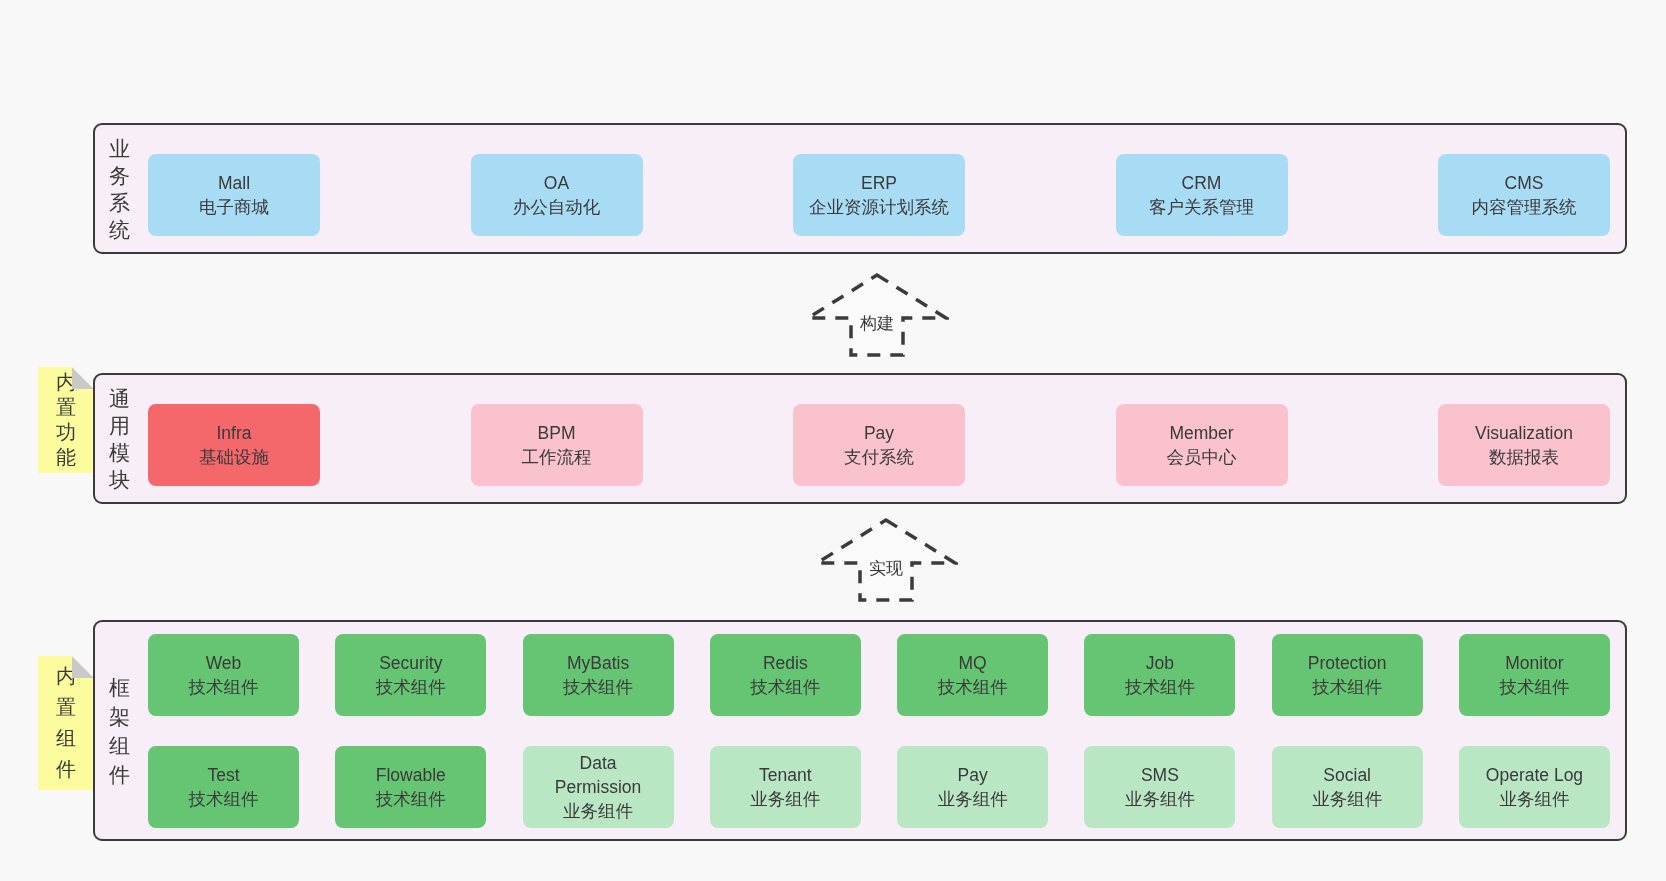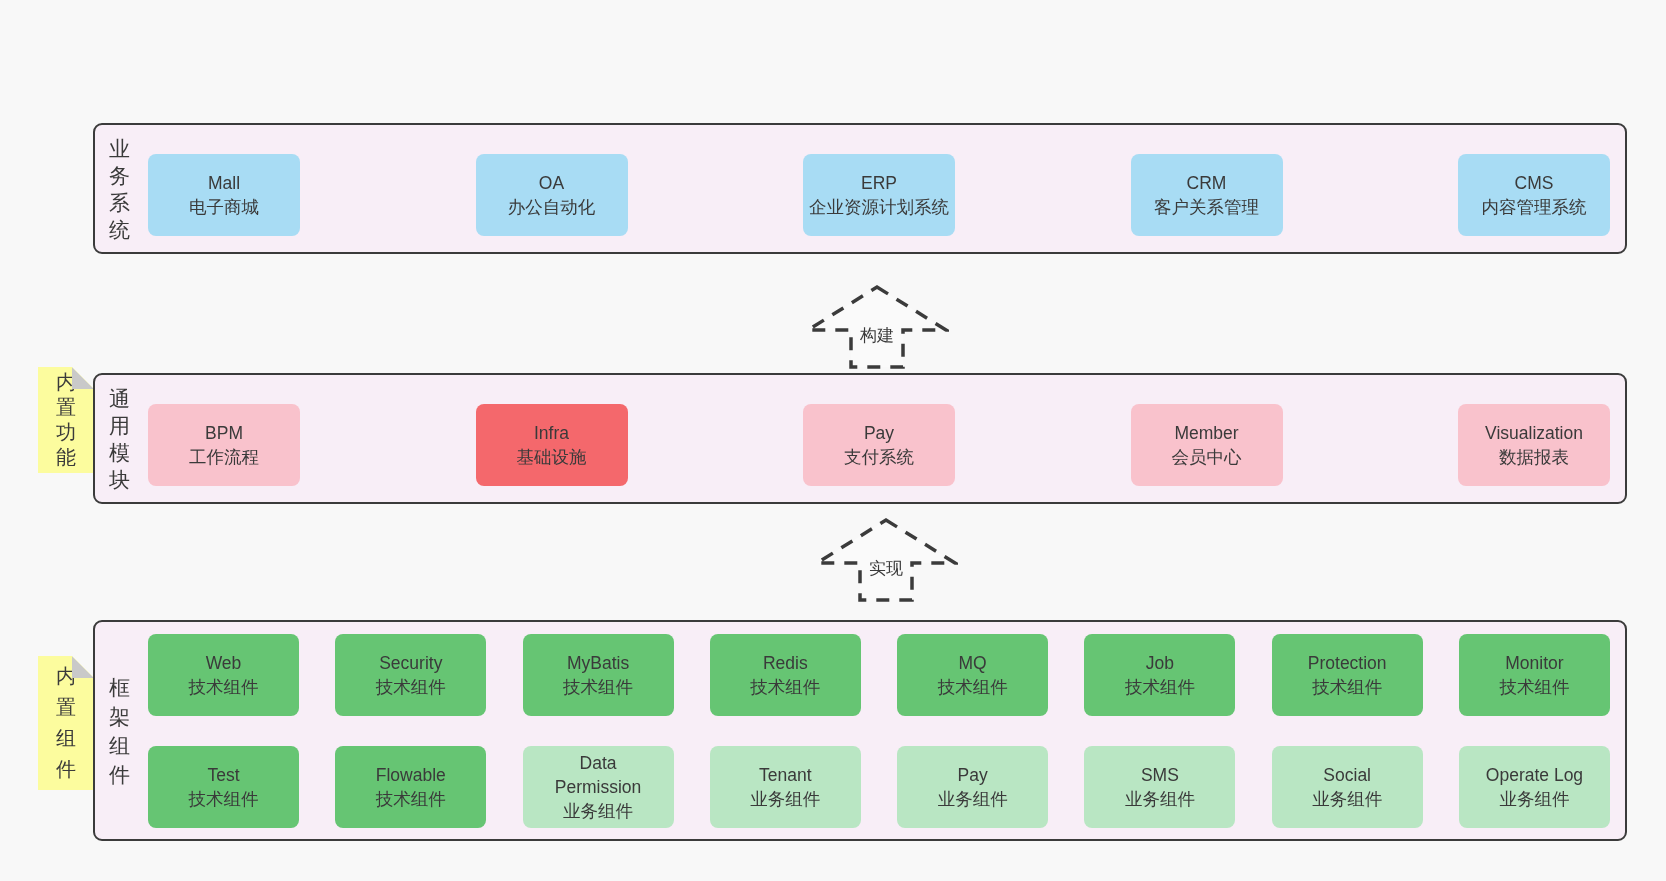--- a/index.html
+++ b/index.html
@@ -30,21 +30,21 @@
   .rows{
     flex:1;display:flex;flex-direction:column;justify-content:center;
     gap:30px;padding:0 15px 0 6px;min-width:0;
   }
   .row{display:flex;justify-content:space-between;}
   .box{
     height:82px;border-radius:8px;display:flex;align-items:center;justify-content:center;
     text-align:center;white-space:pre-line;font-size:17.5px;line-height:24px;
     flex:0 0 auto;
   }
-  .box.w-lg{width:152px;margin-top:12px;}
+  .box.w-lg{width:172px;margin-top:12px;}
   .box.w-sm{width:151px;}
   .box.blue{background:var(--c-box-blue,#a8dcf4);}
   .box.red{background:var(--c-box-red,#f4686c);}
   .box.pink{background:var(--c-box-pink,#f9c2cc);}
   .box.green{background:var(--c-box-green,#66c573);}
   .box.lightgreen{background:var(--c-box-lightgreen,#b9e6c3);}
   .sticky{
     position:absolute;left:38px;width:56px;z-index:0;
     background:var(--c-sticky-bg,#fcfc9e);
     display:flex;align-items:center;justify-content:center;
@@ -58,21 +58,21 @@
     position:absolute;top:0;right:0;width:22px;height:22px;
     background:var(--c-sticky-fold,#c9c9c9);
     clip-path:polygon(0 0,100% 100%,0 100%);
   }
   .arrow{position:absolute;width:144px;height:86px;z-index:0;}
   .arrow svg{display:block;width:100%;height:100%;}
   .arrow path{
     fill:#fafafa;stroke:var(--c-band-border,#3b3b3b);
     stroke-width:3.5;stroke-dasharray:13 10;
   }
-  #arrow-build{left:805px;top:284px;}
+  #arrow-build{left:805px;top:272px;}
   #arrow-implement{left:814px;top:517px;}
   .arrow-label{
     position:absolute;left:50%;top:40px;transform:translateX(-50%);
     background:#fafafa;padding:0 3px;font-size:17px;white-space:nowrap;
   }
 </style>
 </head>
 <body>
 
 <div class="stage">
@@ -110,24 +110,24 @@
 能</div>
     <div class="sticky-fold"></div>
   </div>
 
   <div class="band" id="band-modules">
     <div class="vlabel">通
 用
 模
 块</div>
     <div class="boxes">
+      <div class="box w-lg red">Infra
+基础设施</div>
       <div class="box w-lg pink">BPM
 工作流程</div>
-      <div class="box w-lg red">Infra
-基础设施</div>
       <div class="box w-lg pink">Pay
 支付系统</div>
       <div class="box w-lg pink">Member
 会员中心</div>
       <div class="box w-lg pink">Visualization
 数据报表</div>
     </div>
   </div>
 
   <div class="arrow" id="arrow-implement">

